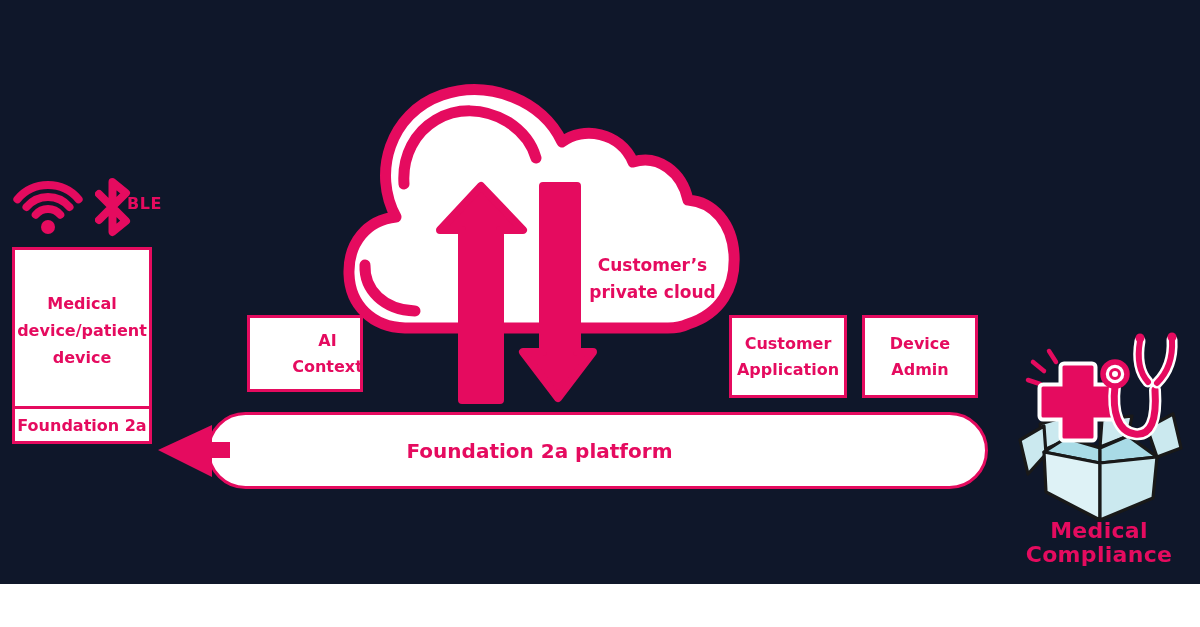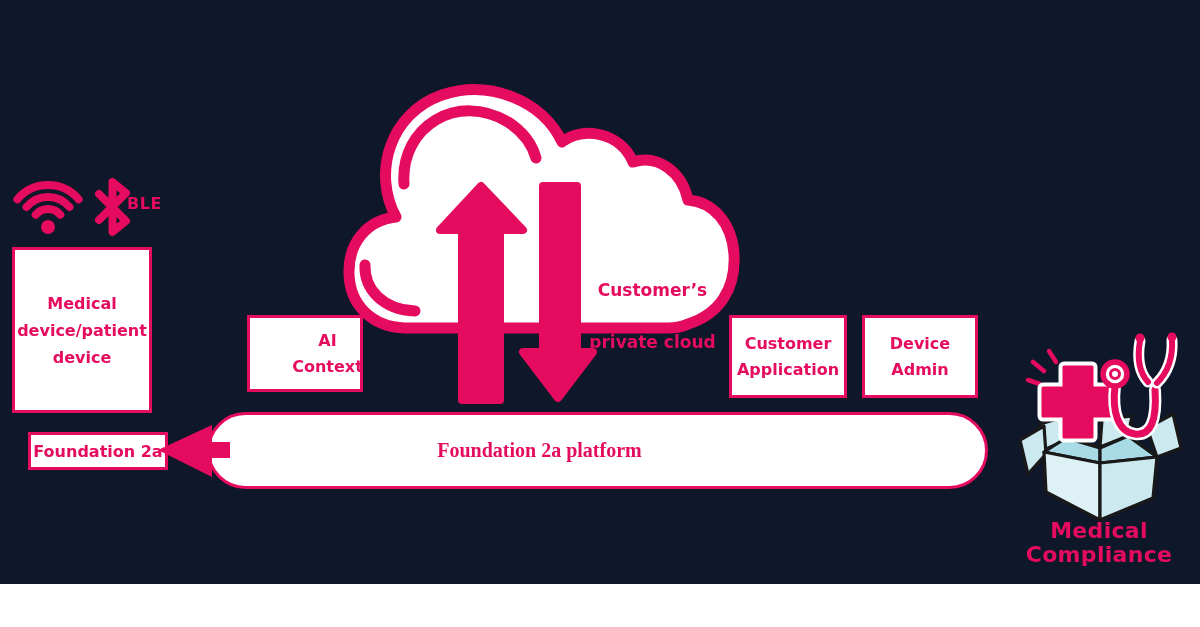--- a/index.html
+++ b/index.html
@@ -28,21 +28,21 @@
   }
   .foundation-strip .line{font-weight:bold;font-size:16px;white-space:nowrap;}
   .pill{
     position:absolute;border:3px solid var(--pink);border-radius:40px;background:#fff;
     box-sizing:border-box;display:flex;align-items:center;justify-content:center;z-index:1;
   }
   .pill .line{font-weight:bold;font-size:20px;white-space:nowrap;}
   .cloud-label{
     position:absolute;text-align:center;font-weight:bold;font-size:17px;line-height:27px;z-index:3;
   }
-  .cloud-label div{white-space:nowrap;margin-top:25px;}
+  .cloud-label div{white-space:nowrap;}
   .ble-label{position:absolute;font-weight:bold;font-size:16px;letter-spacing:0.5px;}
   .compliance-label{
     position:absolute;text-align:center;font-weight:bold;font-size:22px;line-height:23.5px;
     letter-spacing:0.3px;
   }
   .compliance-label div{white-space:nowrap;}
   svg{display:block;}
   .pink-fill{fill:var(--pink);}
   .pink-stroke{stroke:var(--pink);}
   .cloud-body{fill:#fff;stroke:var(--pink);stroke-width:11;stroke-linejoin:round;stroke-linecap:round;}
@@ -69,21 +69,21 @@
     <path fill="none" class="pink-stroke" stroke-width="8" stroke-linejoin="round" stroke-linecap="round" d="M4 17 L31 44 L17.5 55 L17.5 5 L31 16 L4 43"></path>
   </svg>
   <div class="ble-label" style="left:127px;top:194px;">BLE</div>
 
   <div class="node-box device-box" style="left:12px;top:247px;width:140px;height:166px;">
     <div class="line">Medical</div>
     <div class="line">device/patient</div>
     <div class="line">device</div>
   </div>
 
-  <div class="foundation-strip" style="left:12px;top:432px;width:140px;height:38px;margin-left:16px;">
+  <div class="foundation-strip" style="left:12px;top:406px;width:140px;height:38px;">
     <div class="line">Foundation 2a</div>
   </div>
 
   <svg class="abs" style="left:340px;top:78px;" width="410" height="330" viewBox="0 0 410 330">
     <path class="cloud-body" d="M 65 250
              C 32 249, 10 227, 9 196
              C 8 165, 27 142, 56 139
              C 32 95, 50 35, 102 17
              C 150 1, 203 23, 222 64
              C 243 48, 280 54, 293 84
@@ -111,21 +111,21 @@
   <div class="node-box" style="left:729px;top:315px;width:118px;height:83px;">
     <div class="line">Customer</div>
     <div class="line">Application</div>
   </div>
 
   <div class="node-box" style="left:862px;top:315px;width:116px;height:83px;">
     <div class="line">Device</div>
     <div class="line">Admin</div>
   </div>
 
-  <div class="pill" style="left:207px;top:412px;width:781px;height:77px;padding-right:116px;font-family:Liberation Serif, serif;">
+  <div class="pill" style="left:207px;top:412px;width:781px;height:77px;padding-right:116px;">
     <div class="line">Foundation 2a platform</div>
   </div>
 
   <svg class="abs z2" style="left:150px;top:416px;" width="86" height="68" viewBox="0 0 86 68">
     <path class="pink-fill" d="M 8 34 L 62 9 L 62 26 L 80 26 L 80 42 L 62 42 L 62 61 Z"></path>
   </svg>
 
   <svg class="abs" style="left:1005px;top:328px;" width="195" height="212" viewBox="0 0 195 212">
 
     <g>

